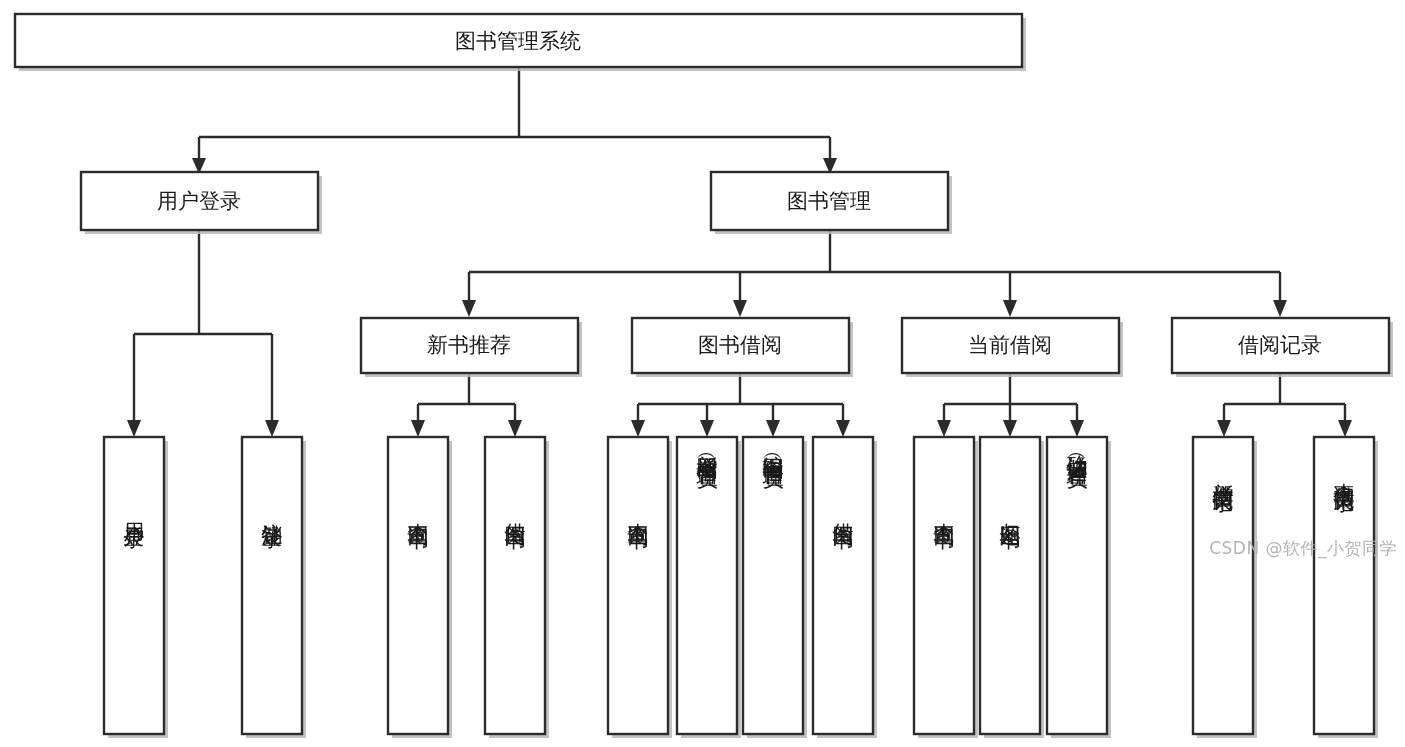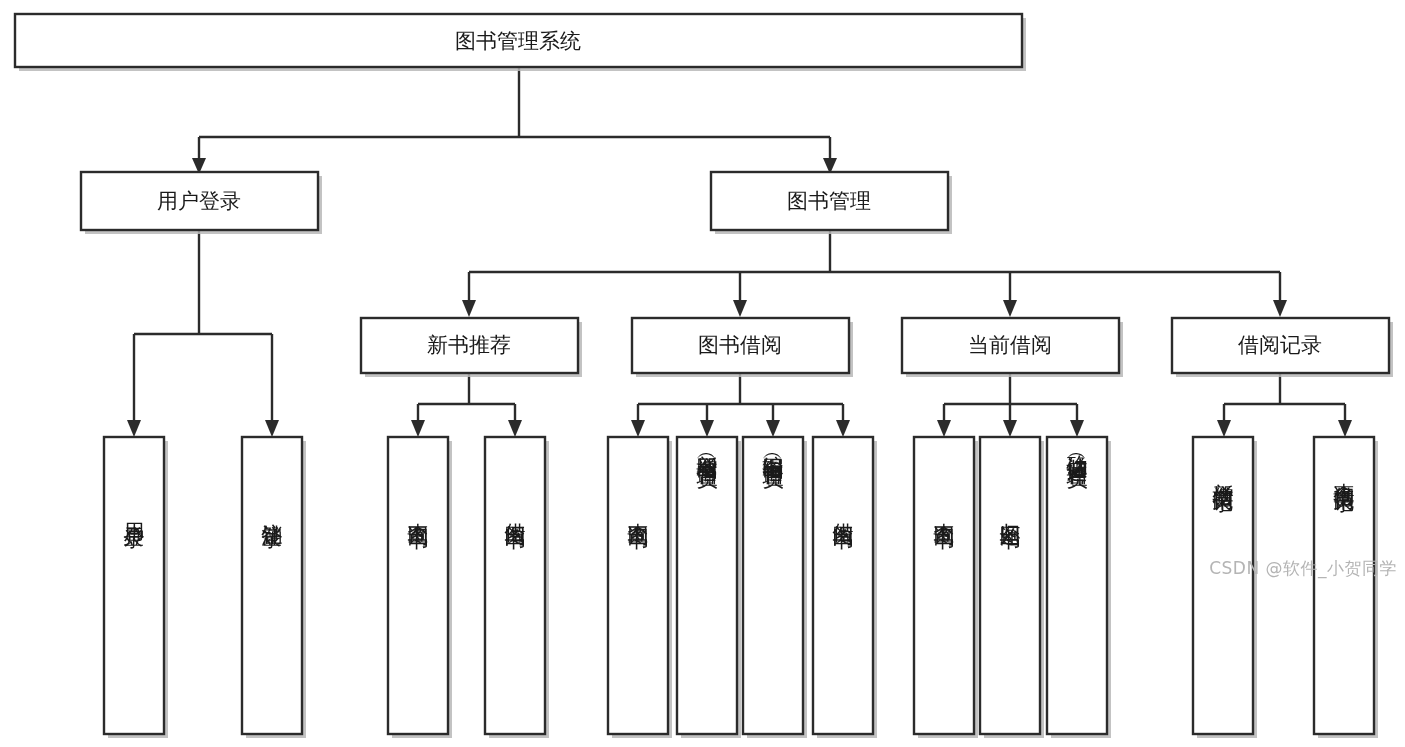--- a/index.html
+++ b/index.html
@@ -58,21 +58,21 @@
     fill: #1a1a1a;
     font-size: 21px;
     text-anchor: middle;
     writing-mode: vertical-rl;
     glyph-orientation-vertical: 0;
     letter-spacing: 2px;
   }
   .watermark {
     position: absolute;
     right: 8px;
-    bottom: 0;
+    bottom: 20px;
     font-family: "DejaVu Sans", "Liberation Sans", sans-serif;
     font-size: 17px;
     color: #b4b4b4;
     white-space: nowrap;
     user-select: none;
     letter-spacing: 0.5px;
   }
 </style>
 </head>
 <body>

